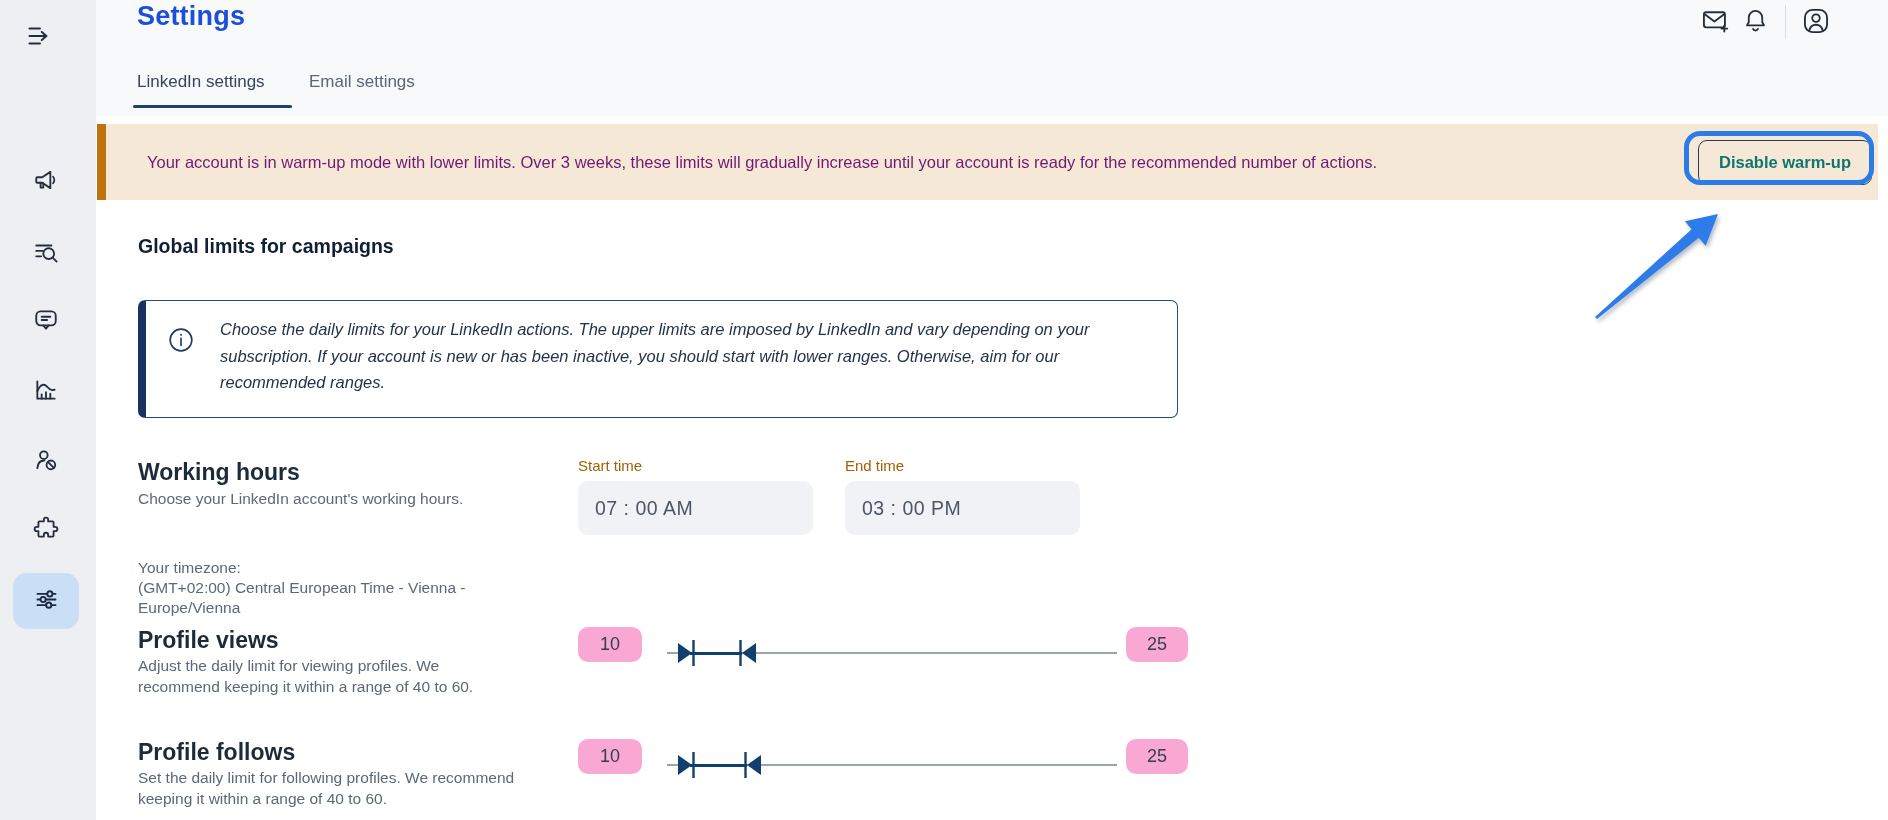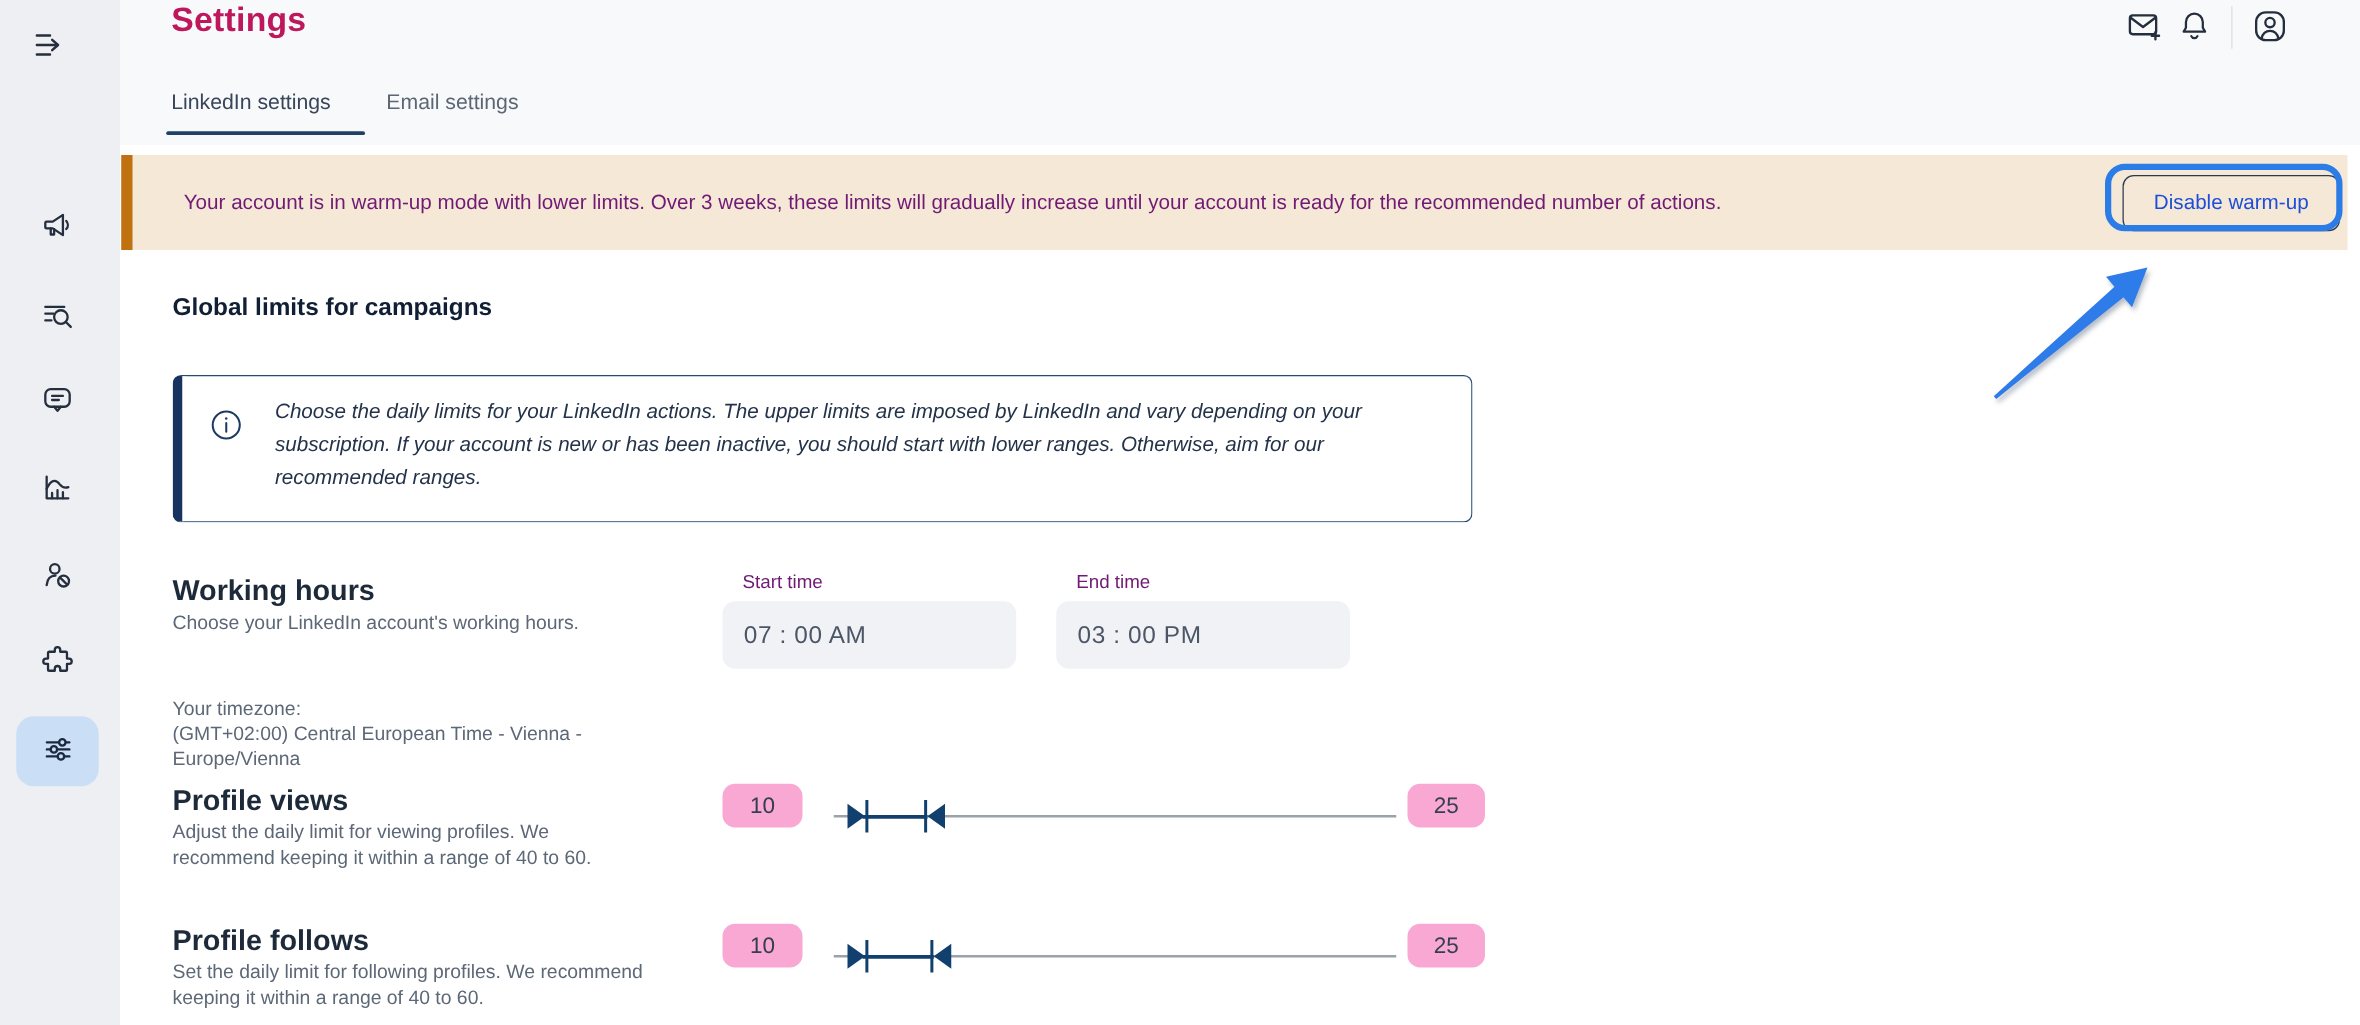--- a/index.html
+++ b/index.html
@@ -11,58 +11,58 @@
   .sidebar { position:absolute; left:0; top:0; width:96px; height:820px; background:#edeff2; z-index:5; }
   .nav-btn { position:absolute; width:48px; height:48px; left:22px; background:transparent; border:none;
              display:flex; align-items:center; justify-content:center; cursor:pointer; }
   .nav-btn svg { stroke:#242e3d; fill:none; stroke-width:1.7; stroke-linecap:round; stroke-linejoin:round; }
   .nav-active-tile { position:absolute; left:13px; top:573px; width:66px; height:56px; border-radius:14px;
              background:#cadff6; display:flex; align-items:center; justify-content:center; cursor:pointer; border:none; }
   .nav-active-tile svg { stroke:#1c2940; fill:none; stroke-width:1.7; stroke-linecap:round; }
 
   
   .header-strip { position:absolute; left:96px; top:0; right:0; height:116px; background:#f8f9fb; }
-  .page-title { position:absolute; left:137px; top:1px; font-size:27px; font-weight:700; color:#be185d; letter-spacing:.2px;text-align:center; }
+  .page-title { position:absolute; left:137px; top:1px; font-size:27px; font-weight:700; color:#1d4ed8; letter-spacing:.2px;text-align:center; }
   .topbar-icons { position:absolute; top:2px; left:1695px; height:40px; display:flex; align-items:center; }
   .icon-btn { width:40px; height:38px; background:transparent; border:none; display:flex; align-items:center; justify-content:center; cursor:pointer; }
   .icon-btn svg { stroke:#242e3d; fill:none; stroke-width:1.6; stroke-linecap:round; stroke-linejoin:round; }
   .topbar-divider { width:1px; height:34px; background:#d9dde2; margin:0 10px; }
 
   
   .tab { position:absolute; top:72px; font-size:17px; background:transparent; border:none; cursor:pointer; }
   .tab.active { left:137px; color:#39455a; font-weight:500; }
   .tab.inactive { left:309px; color:#5c6775; font-weight:400; }
   .tab-underline { position:absolute; left:133px; top:105px; width:159px; height:3px; background:#1f4166; border-radius:2px; }
 
   
   .banner { position:absolute; left:97px; top:124px; width:1781px; height:76px; background:#f5e8d6;
             border-left:9px solid #c07110; }
   .banner-text { position:absolute; left:41px; top:0; height:76px; line-height:76px; font-size:16.5px; color:#701a75; white-space:nowrap; }
   .warmup-btn { position:absolute; left:1698px; top:140px; width:174px; height:45px; background:transparent;
-            border:1.5px solid #2a3a50; border-radius:9px; font-size:16.5px; color:#1d4ed8; cursor:pointer;
-            font-family:"Liberation Sans", sans-serif; }
+            border:1.5px solid #2a3a50; border-radius:9px; font-size:16.5px; color:#0f766e; cursor:pointer;
+            font-family:"Liberation Sans", sans-serif;font-weight:bold; }
   .highlight-ring { position:absolute; left:1684px; top:131px; width:190px; height:54px; border:5px solid #2c7ce8;
             border-radius:16px; pointer-events:none; z-index:4; }
   .anno-arrow { position:absolute; left:1578px; top:198px; width:164px; height:136px; pointer-events:none; z-index:4;
             filter:drop-shadow(2px 3px 2px rgba(40,60,90,.35)); }
 
   
   .section-title { position:absolute; left:138px; top:235px; font-size:19.5px; font-weight:600; color:#111f35; }
 
   .info-box { position:absolute; left:138px; top:300px; width:1040px; height:118px; background:#fff;
             border:1.5px solid #274a74; border-left:8px solid #16345f; border-radius:7px;font-style:italic; }
   .info-icon { position:absolute; left:22px; top:26px; }
   .info-text { position:absolute; left:74px; top:15px; width:945px; font-size:16.5px; line-height:26.5px; color:#243349; }
 
   .block-title { position:absolute; font-size:23px; font-weight:700; color:#1d2a3a; }
   .block-desc  { position:absolute; font-size:15.5px; line-height:21px; color:#5d6877; }
 
   
   .tz-block { position:absolute; left:138px; top:558px; width:350px; font-size:15.5px; line-height:20px; color:#5d6877; }
-  .time-label { position:absolute; top:457px; font-size:15px; color:#701a75;margin-left:16px; }
+  .time-label { position:absolute; top:457px; font-size:15px; color:#a16207; }
   .time-field { position:absolute; top:481px; width:235px; height:54px; background:#f0f2f5; border-radius:10px;
             font-size:19.5px; color:#4c5666; line-height:54px; padding-left:17px; letter-spacing:.5px; cursor:pointer; }
 
   
   .val-box { position:absolute; width:64px; height:35px; background:#f9a8d4; border-radius:10px;
             display:flex; align-items:center; justify-content:center; font-size:18px; color:#333f4f; }
   .track      { position:absolute; height:2px; background:#9aa2ac; }
   .track-fill { position:absolute; height:3px; background:#12406e; }
   .handle { position:absolute; width:24px; height:32px; cursor:pointer; }
 </style>

